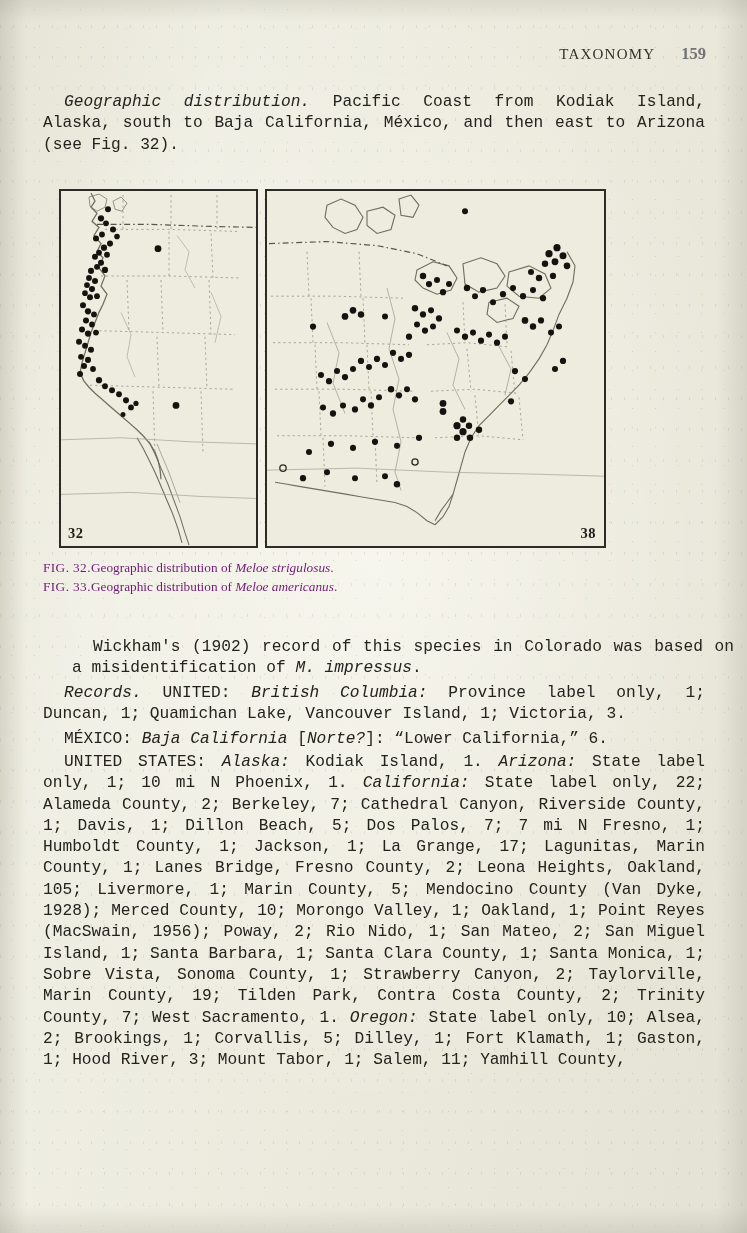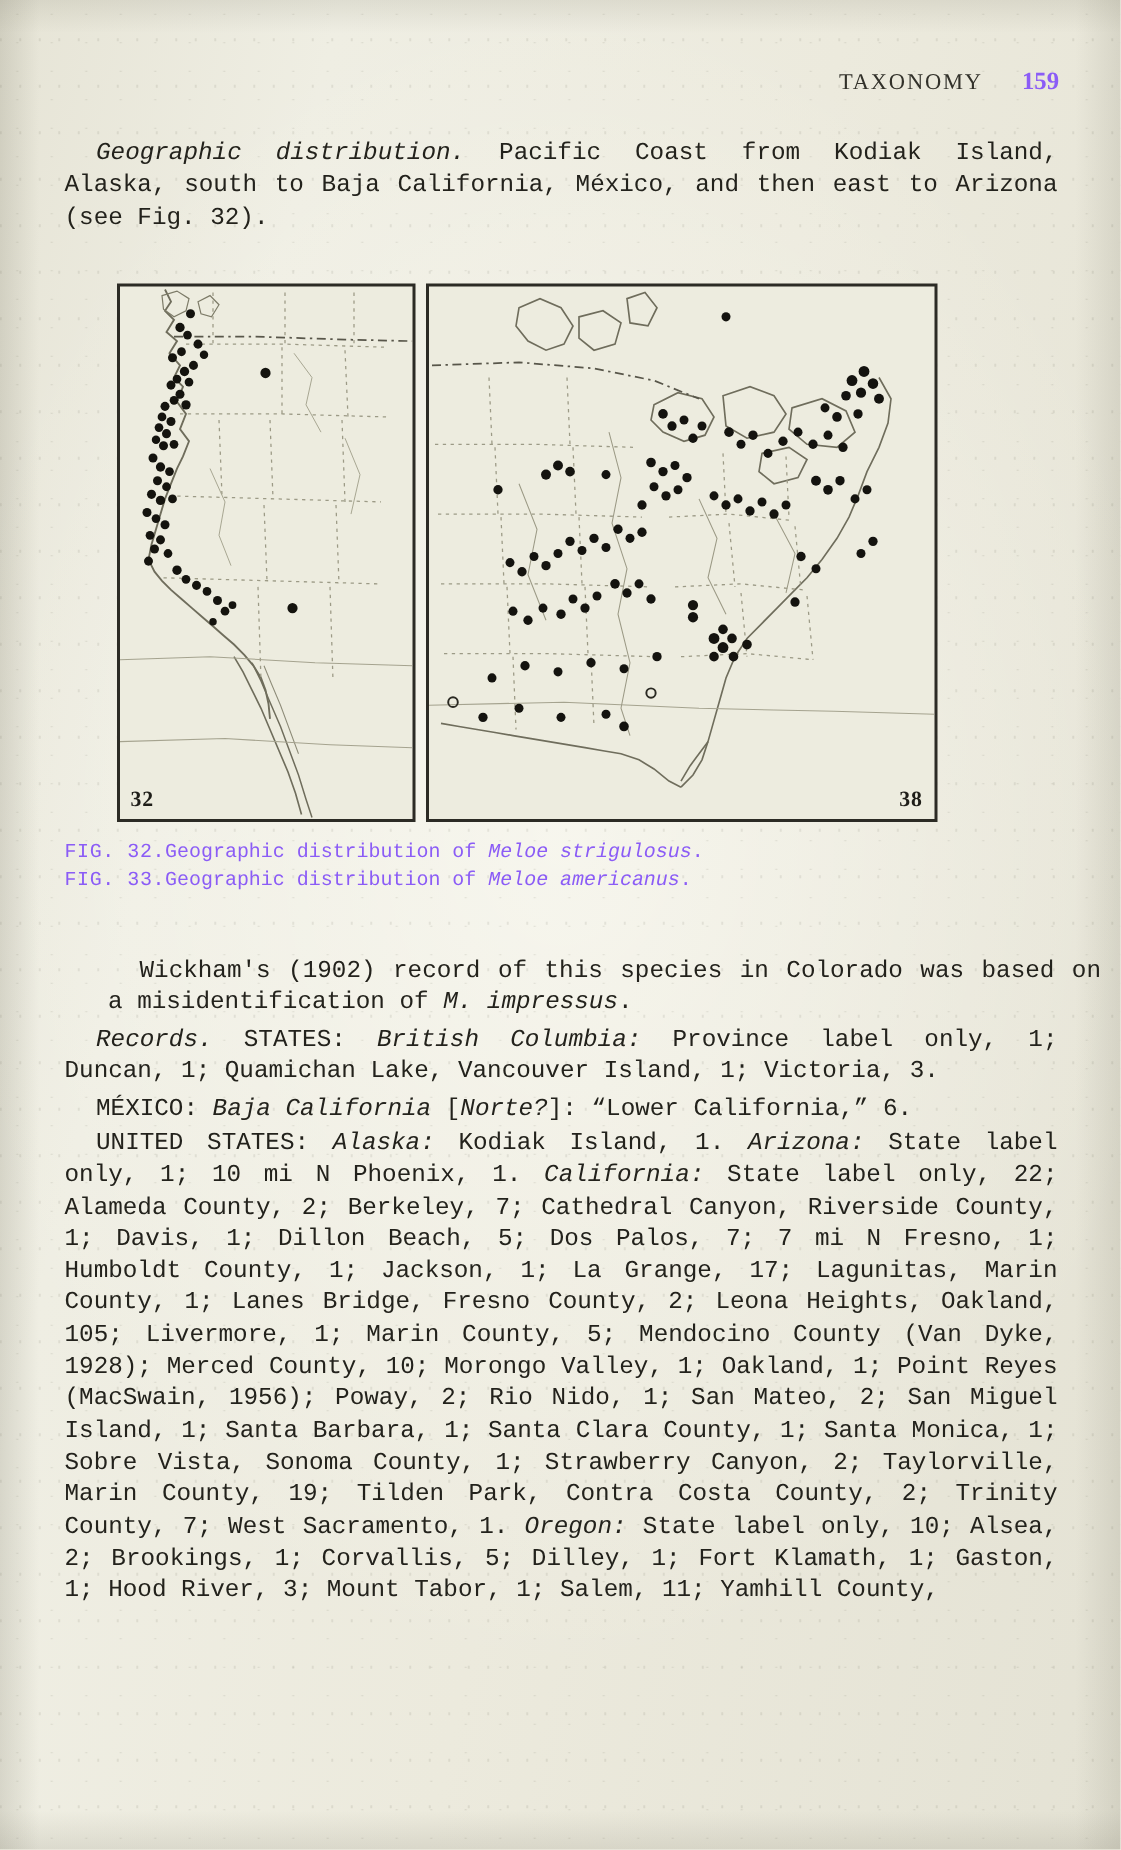--- a/index.html
+++ b/index.html
@@ -62,21 +62,21 @@
   .rh-title {
     font-variant: small-caps;
     font-size: 15px;
     letter-spacing: 1.2px;
     color: #32312a;
   }
   .rh-page {
     font-size: 16.5px;
     font-weight: bold;
     margin-left: 26px;
-    color: #8b5cf6;
+    color: #737373;
   }
 
   
   .col {
     position: absolute;
     left: 43px;
     width: 662px;
   }
   p.body {
     margin: 0;
@@ -88,21 +88,21 @@
     -webkit-font-smoothing: none;
   }
   p.body.indent { text-indent: 21px; font-family: Liberation Mono, monospace; }
   .it { font-style: italic; }
 
   .lead { top: 92px; }
 
   
   .figure-block {
     position: absolute;
-    left: 78px;
+    left: 59px;
     top: 189px;
     width: 548px;
     height: 355px;
     display: flex;
     gap: 7px;
   }
   .map-frame {
     position: relative;
     border: 2.1px solid #2c2b25;
     background: #edecdf;
@@ -129,23 +129,22 @@
   
   .captions {
     position: absolute;
     left: 43px;
     top: 558px;
     width: 500px;
   }
   .caption {
     font-size: 13.3px;
     line-height: 19.4px;
-    color: #8b5cf6;
+    color: #701a75;
     white-space: nowrap;
-    font-family: Liberation Mono, monospace;
   }
   .cap-fig {
     font-variant: small-caps;
     letter-spacing: .4px;
   }
 
   
   .para-1 { top: 637px; margin-left: 29px; }
   .para-2 { top: 683px; }
   .para-3 { top: 729px; }
@@ -463,21 +462,21 @@
     <div class="caption">
       <span class="cap-fig">FIG. 33.</span><span>Geographic distribution of </span><span class="it">Meloe americanus</span><span>.</span>
     </div>
   </div>
 
   <div class="col para-1">
     <p class="body indent"><span>Wickham's (1902) record of this species in Colorado was based on a misidentification of </span><span class="it">M. impressus</span><span>.</span></p>
   </div>
 
   <div class="col para-2">
-    <p class="body indent"><span class="it">Records.</span><span> STATES: </span><span class="it">British Columbia:</span><span> Province label only, 1; Duncan, 1; Quamichan Lake, Vancouver Island, 1; Victoria, 3.</span></p>
+    <p class="body indent"><span class="it">Records.</span><span> UNITED: </span><span class="it">British Columbia:</span><span> Province label only, 1; Duncan, 1; Quamichan Lake, Vancouver Island, 1; Victoria, 3.</span></p>
   </div>
 
   <div class="col para-3">
     <p class="body indent"><span>MÉXICO: </span><span class="it">Baja California</span><span> [</span><span class="it">Norte?</span><span>]: </span><span>“Lower California,” 6.</span></p>
   </div>
 
   <div class="col para-4">
     <p class="body indent"><span>UNITED STATES: </span><span class="it">Alaska:</span><span> Kodiak Island, 1. </span><span class="it">Arizona:</span><span> State label only, 1; 10 mi N Phoenix, 1. </span><span class="it">California:</span><span> State label only, 22; Alameda County, 2; Berkeley, 7; Cathedral Canyon, Riverside County, 1; Davis, 1; Dillon Beach, 5; Dos Palos, 7; 7 mi N Fresno, 1; Humboldt County, 1; Jackson, 1; La Grange, 17; Lagunitas, Marin County, 1; Lanes Bridge, Fresno County, 2; Leona Heights, Oakland, 105; Livermore, 1; Marin County, 5; Mendocino County (Van Dyke, 1928); Merced County, 10; Morongo Valley, 1; Oakland, 1; Point Reyes (MacSwain, 1956); Poway, 2; Rio Nido, 1; San Mateo, 2; San Miguel Island, 1; Santa Barbara, 1; Santa Clara County, 1; Santa Monica, 1; Sobre Vista, Sonoma County, 1; Strawberry Canyon, 2; Taylorville, Marin County, 19; Tilden Park, Contra Costa County, 2; Trinity County, 7; West Sacramento, 1. </span><span class="it">Oregon:</span><span> State label only, 10; Alsea, 2; Brookings, 1; Corvallis, 5; Dilley, 1; Fort Klamath, 1; Gaston, 1; Hood River, 3; Mount Tabor, 1; Salem, 11; Yamhill County,</span></p>
   </div>
 

